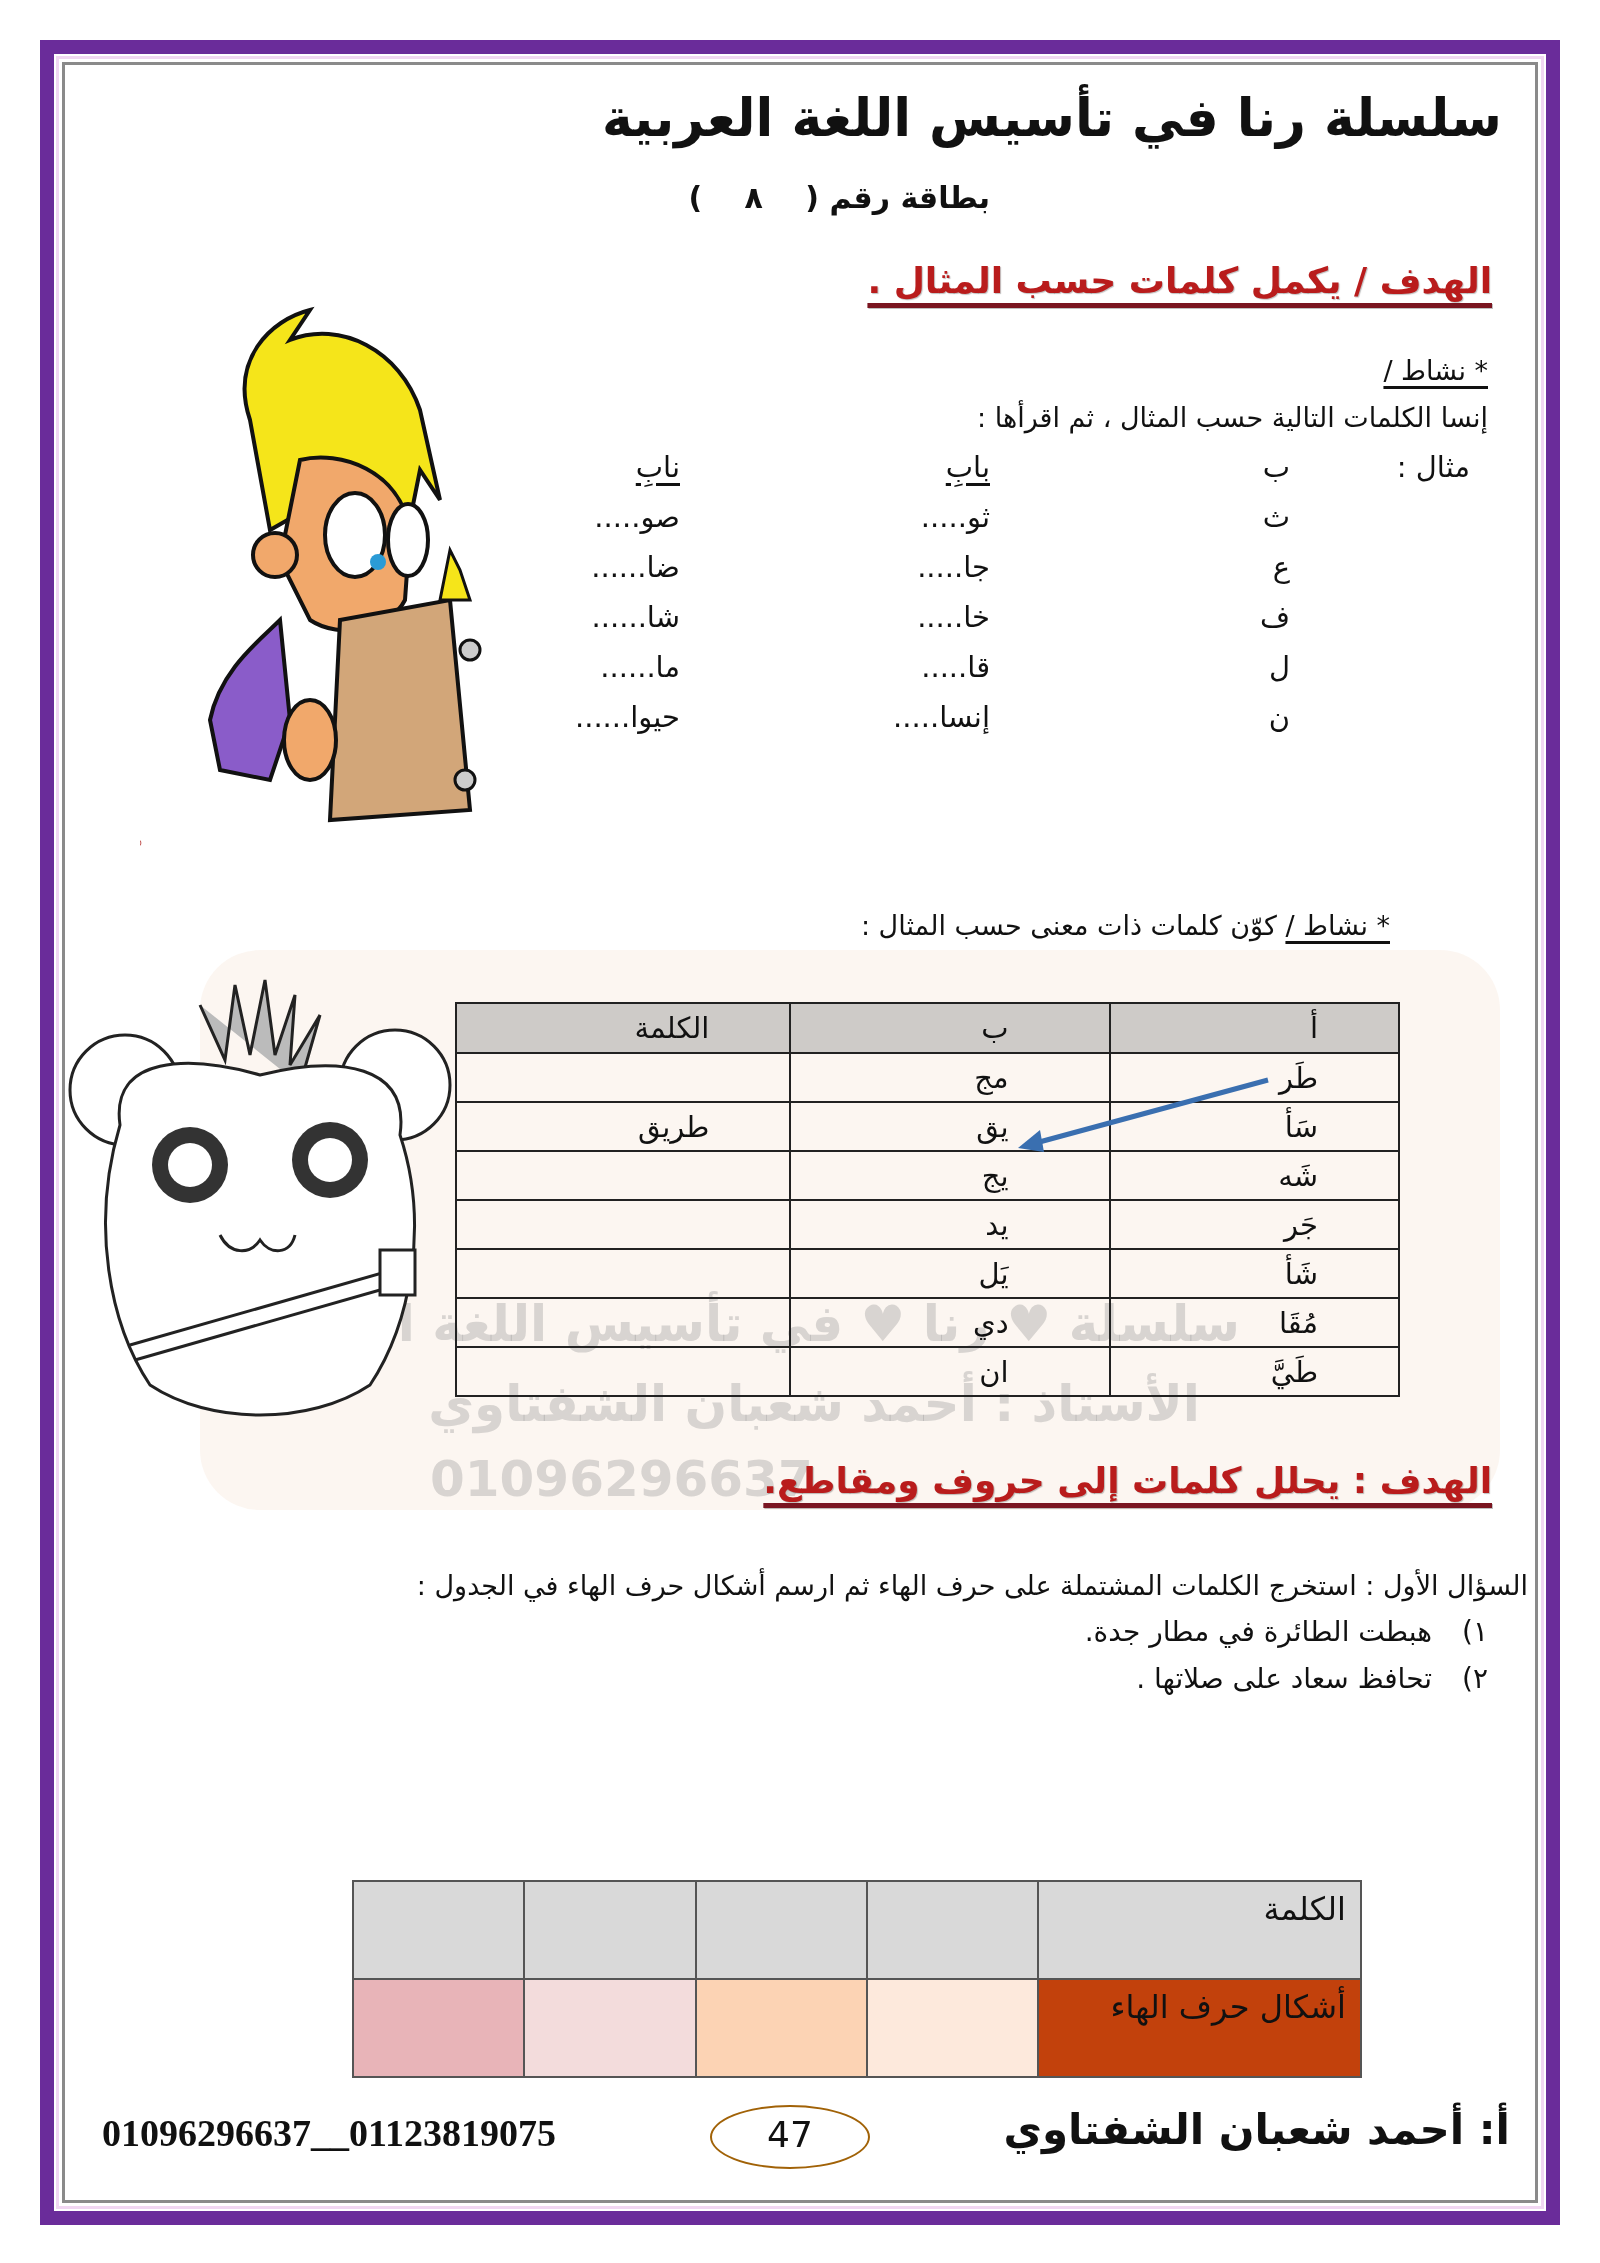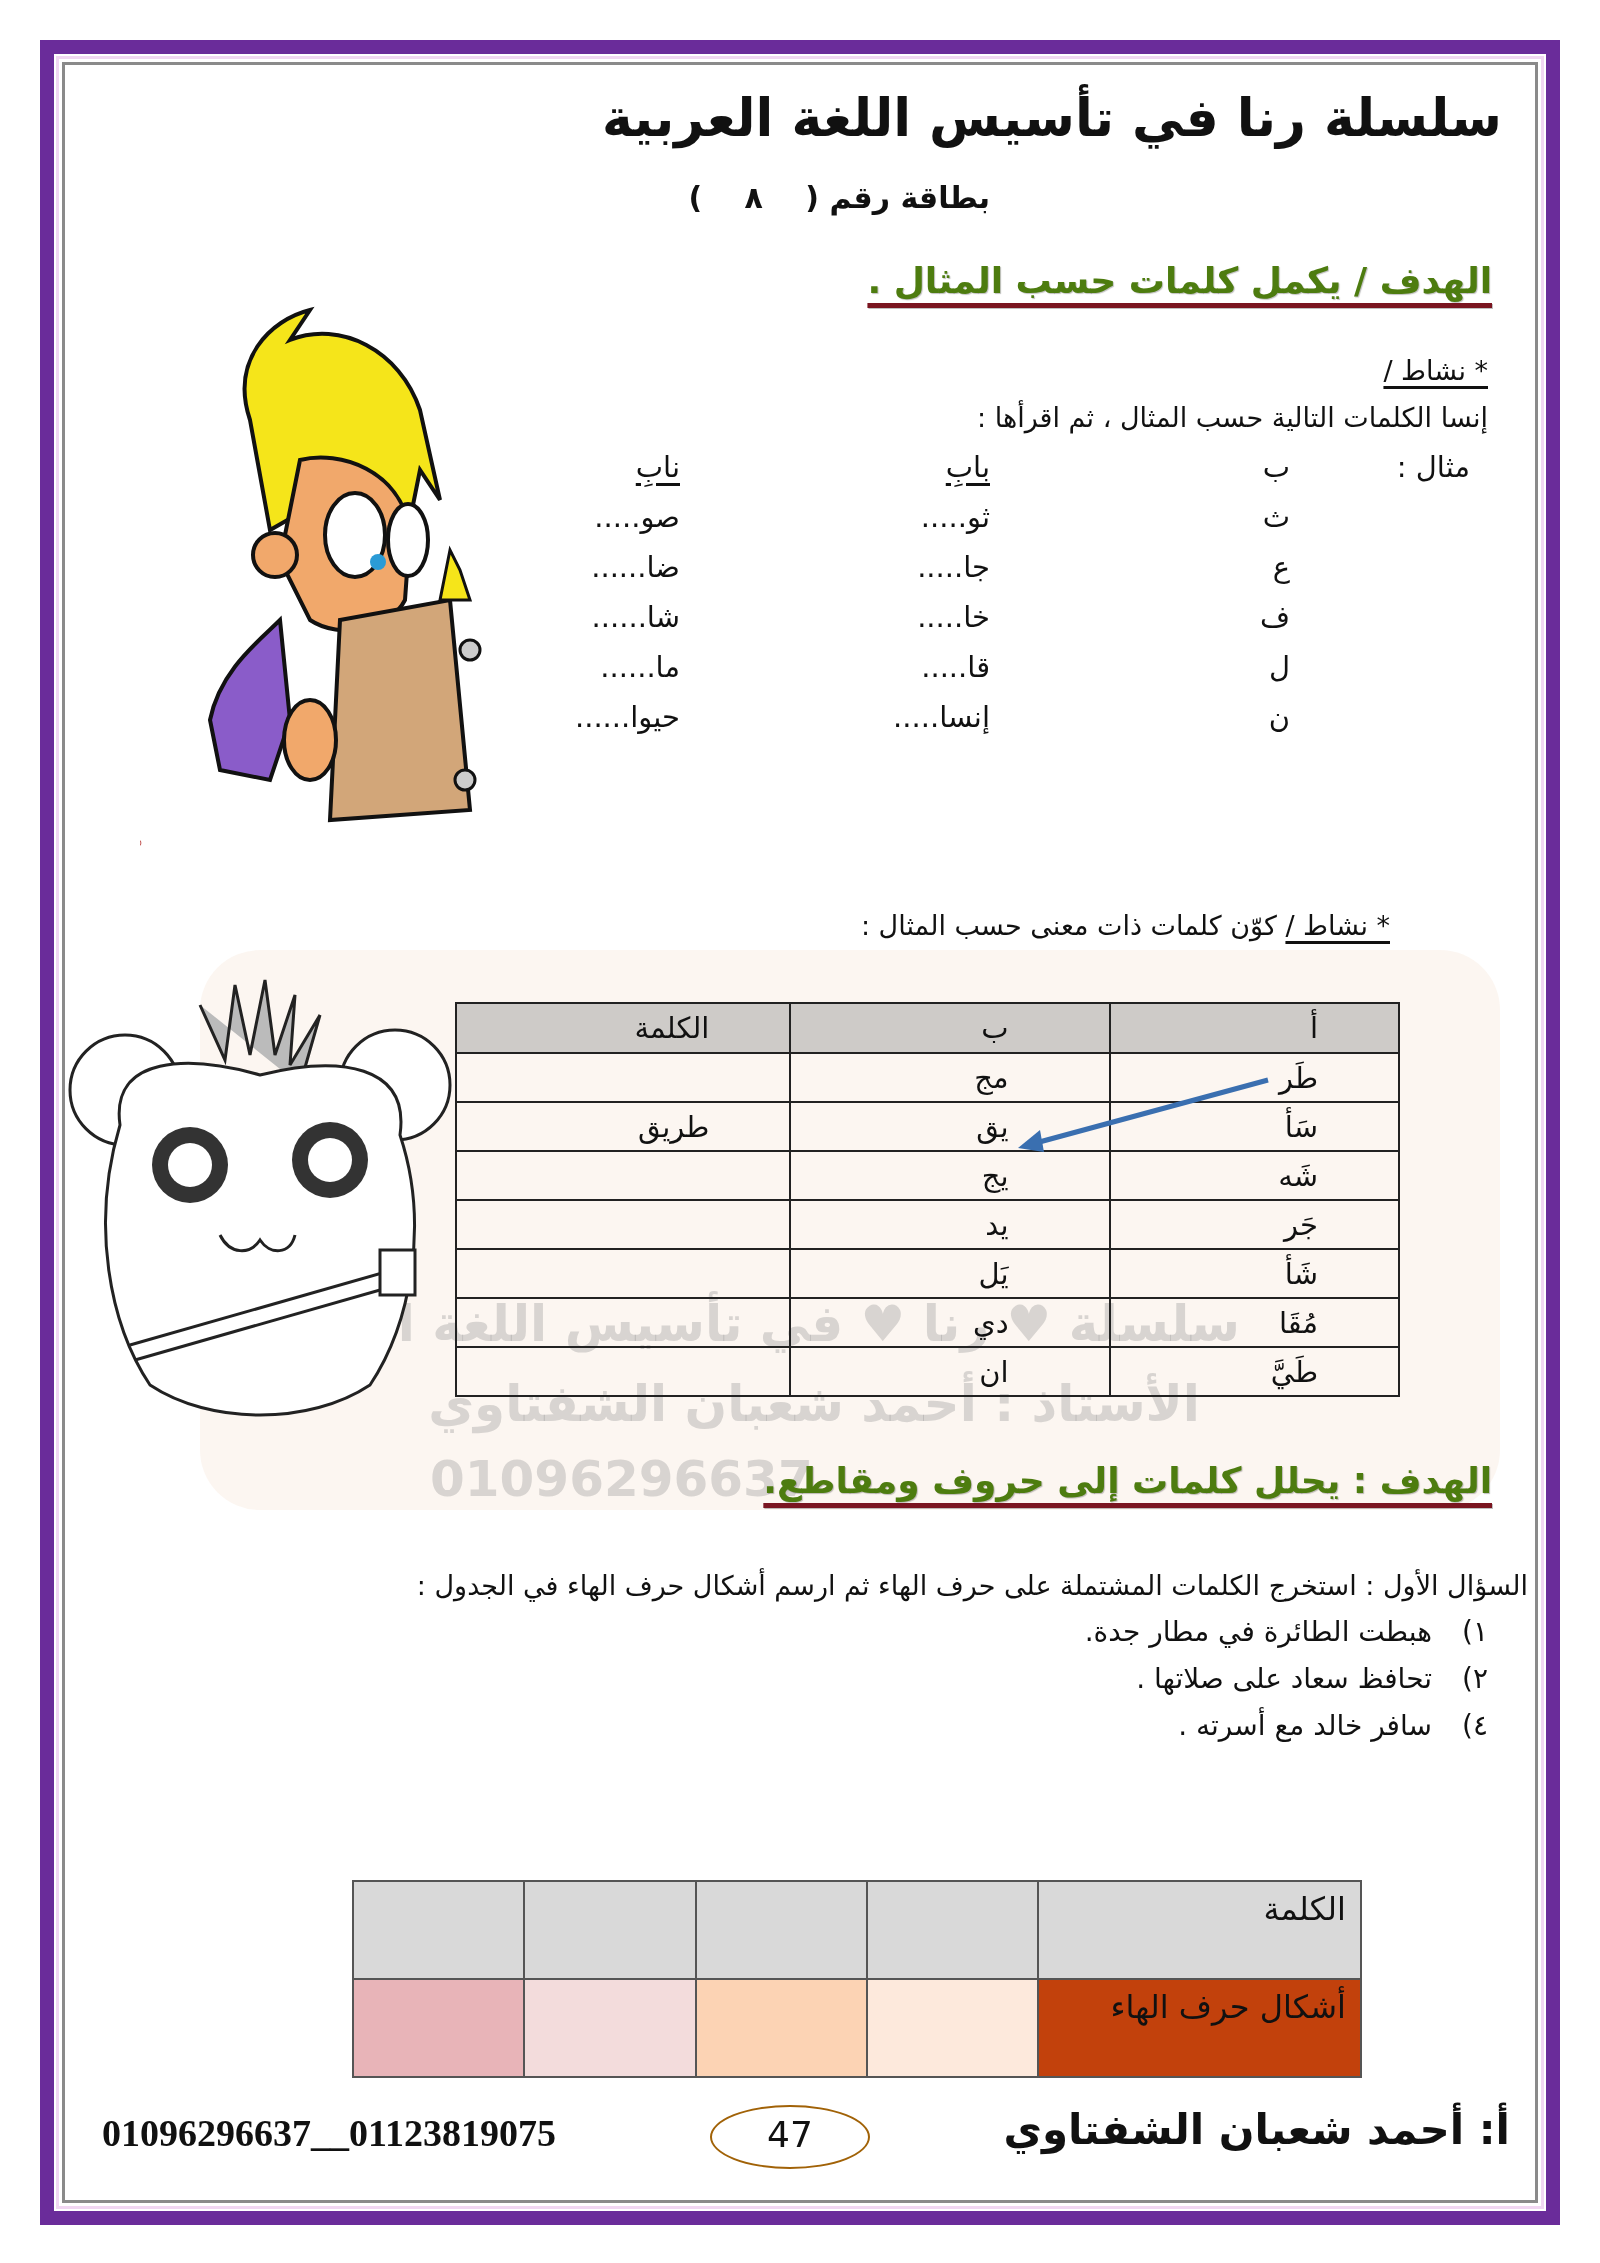--- a/index.html
+++ b/index.html
@@ -11,21 +11,21 @@
   .frame-inner { position: absolute; left: 62px; top: 62px; width: 1476px; height: 2141px; border: 3px solid #8a8a8a; }
   .frame-pink { position: absolute; left: 56px; top: 56px; width: 1488px; height: 2153px; border: 3px solid #f1d6f2; }
 
   .page { position: absolute; left: 70px; top: 70px; width: 1460px; height: 2125px; direction: rtl; }
 
   .abs { position: absolute; }
   .title { right: 28px; top: 18px; font-family: "DejaVu Sans", sans-serif; font-weight: bold; font-size: 52px; color: #111; margin-left: 24px; }
   .card-no { right: 540px; top: 110px; font-weight: bold; font-size: 30px; }
   .card-no .num { margin: 0 32px; }
 
-  .goal { font-weight: bold; font-size: 36px; color: #4d7c0f; text-decoration: underline; text-decoration-thickness: 5px; text-underline-offset: 10px; text-decoration-color: #7a1520; text-shadow: 1px 1px 1px rgba(0,0,0,0.25); }
+  .goal { font-weight: bold; font-size: 36px; color: #b91c1c; text-decoration: underline; text-decoration-thickness: 5px; text-underline-offset: 10px; text-decoration-color: #7a1520; text-shadow: 1px 1px 1px rgba(0,0,0,0.25); }
   .goal1 { right: 38px; top: 190px; }
   .goal2 { right: 38px; top: 745px; }
   .goal3 { right: 38px; top: 1390px; }
 
   .activity { font-size: 27px; }
   .act1-label { right: 42px; top: 285px; text-decoration: underline; text-decoration-thickness: 3px; text-underline-offset: 6px; }
   .act1-instr { right: 42px; top: 332px; }
 
   .ex-row { position: absolute; right: 0; width: 1000px; height: 48px; font-size: 29px; }
   .ex-row span { position: absolute; top: 0; white-space: nowrap; }
@@ -207,21 +207,20 @@
     <line x1="80" y1="380" x2="360" y2="300" stroke="#222" stroke-width="3"></line>
     <line x1="85" y1="395" x2="365" y2="315" stroke="#222" stroke-width="3"></line>
     <rect x="330" y="285" width="35" height="45" fill="#fff" stroke="#222" stroke-width="3"></rect>
   </svg>
 
   <div class="abs goal goal3">الهدف : يحلل كلمات إلى حروف ومقاطع.</div>
   <div class="abs q-intro">السؤال الأول : استخرج الكلمات المشتملة على حرف الهاء ثم ارسم أشكال حرف الهاء في الجدول :</div>
   <div class="abs q-list">
     <div class="q-item"><span class="n">١)</span><span>هبطت الطائرة في مطار جدة.</span></div>
     <div class="q-item"><span class="n">٢)</span><span>تحافظ سعاد على صلاتها .</span></div>
-    <div class="q-item"><span class="n">٤)</span><span>سافر خالد مع أسرته .</span></div>
   </div>
 
   <table class="forms">
     <tbody>
         <tr class="r1">
       <td class="first">الكلمة</td>
       <td></td>
       <td></td>
       <td></td>
       <td></td>

